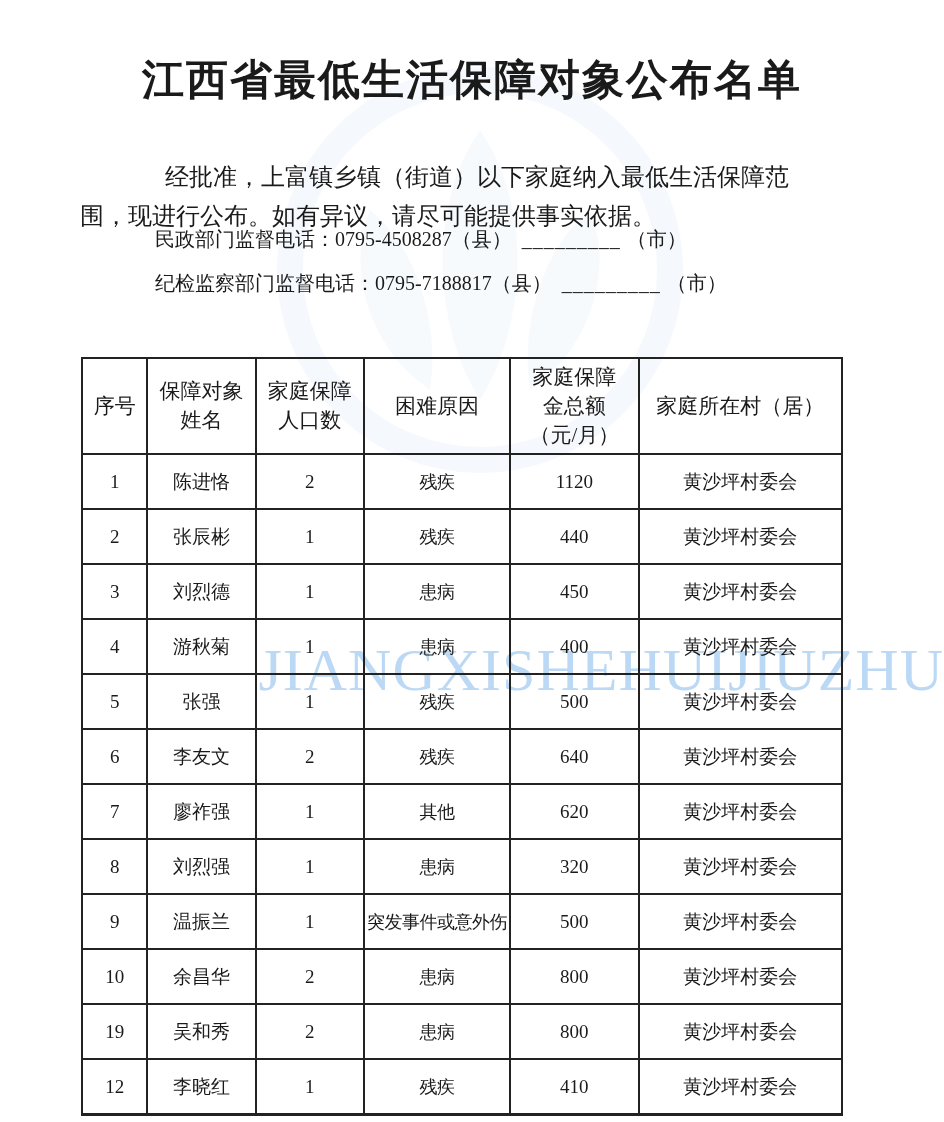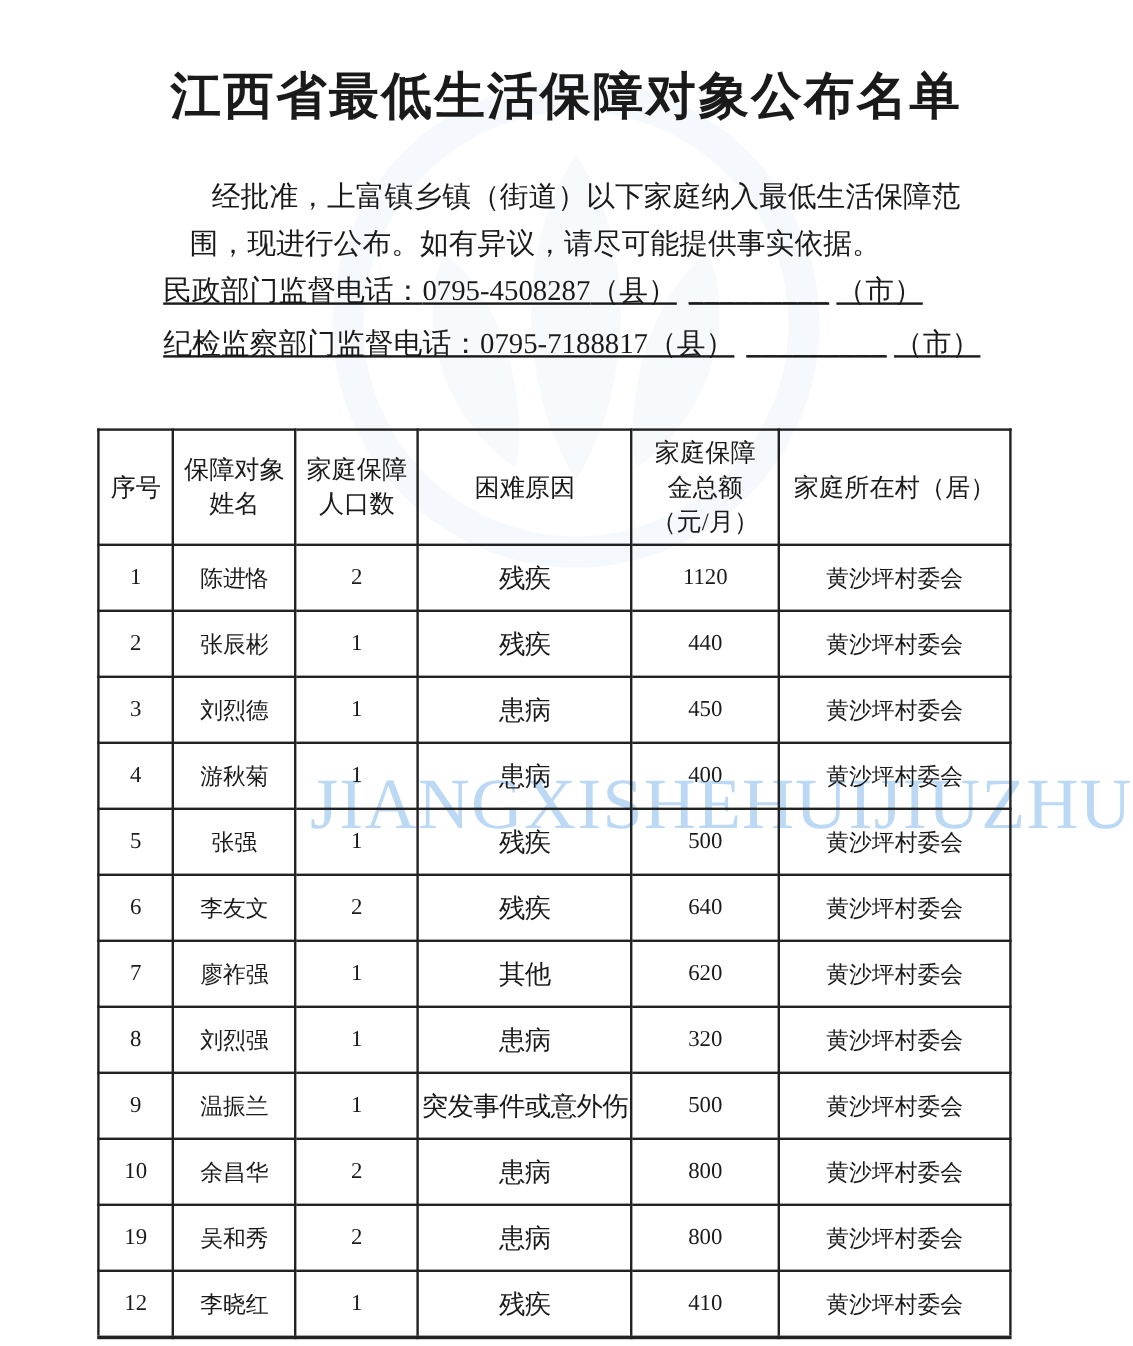--- a/index.html
+++ b/index.html
@@ -36,35 +36,33 @@
     font-weight: bold;
     letter-spacing: 2px;
     z-index: 2;
   }
 
   .intro {
     position: absolute;
     top: 142px;
     left: 64px;
     width: 756px;
-    margin: 4px;
+    margin: 16px;
     font-size: 24px;
     line-height: 39px;
     text-indent: 85px;
     z-index: 2;
-    text-align: center;
   }
 
   .phone-line {
     position: absolute;
-    left: 136px;
-    font-size: 24px;
-    white-space: nowrap;
-    z-index: 2;
-    text-decoration: underline;
+    left: 155px;
+    font-size: 20px;
+    white-space: nowrap;
+    z-index: 2;
   }
   .phone-line-1 { top: 226px; }
   .phone-line-2 { top: 270px; }
   .phone-line .blank { margin: 0 6px 0 10px; letter-spacing: 1px; }
 
   
   .wm-latin {
     position: absolute;
     top: 636px;
     left: 0;
@@ -114,21 +112,21 @@
     height: 94px;
     font-size: 21px;
     white-space: pre-line;
     line-height: 29px;
   }
   table.welfare tbody td {
     height: 53px;
     font-size: 19px;
   }
   table.welfare tbody td.col-reason {
-    font-size: 22px;
+    font-size: 18px;
     letter-spacing: -0.5px;
     white-space: nowrap;
   }
 </style>
 </head>
 <body>
 
 <div class="page">
 
   <svg class="emblem" viewBox="0 0 460 460">

